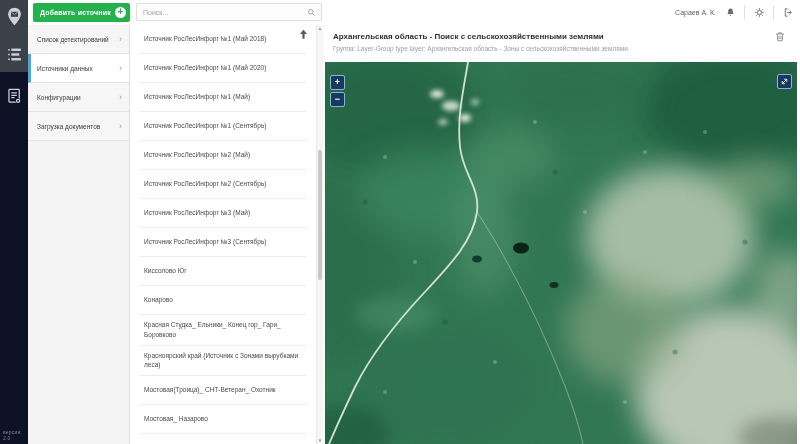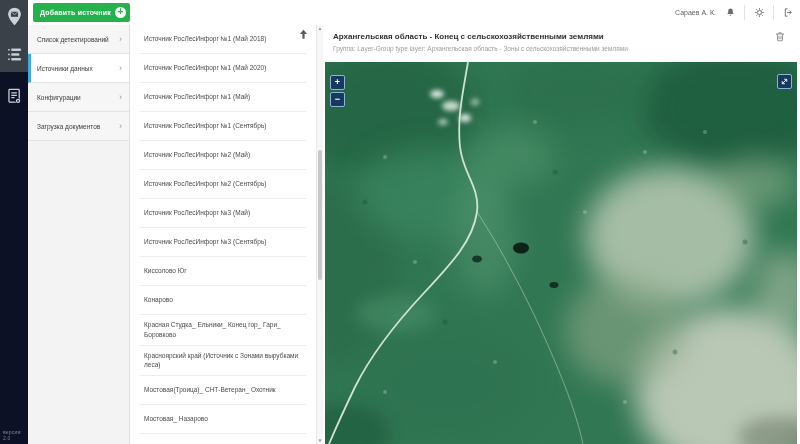--- a/index.html
+++ b/index.html
@@ -98,20 +98,27 @@
       </svg>
     </div>
     <div class="version">версия: 2.0</div>
   </div>
 
   <div class="topbar">
     <button class="add-btn">
       <span class="lbl">Добавить источник</span>
       <span class="plus-circle">+</span>
     </button>
+    <div class="search-box">
+      <input type="text" placeholder="Поиск..." style="">
+      <svg class="search-ico" viewBox="0 0 24 24" fill="none" stroke="#8a8a8a" stroke-width="2">
+        <circle cx="10" cy="10" r="6"></circle>
+          <path d="M14.5 14.5L20 20"></path>
+      </svg>
+    </div>
     <div class="user-area">
       <span class="user-name">Сараев А. К.</span>
       <span class="ubtn">
         <svg viewBox="0 0 24 24" fill="#6b6b6b">
           <path d="M12 3a5 5 0 0 0-5 5v4l-2 3h14l-2-3V8a5 5 0 0 0-5-5z"></path>
           <path d="M10 17a2 2 0 0 0 4 0z"></path>
         </svg>
       </span>
       <span class="vdiv"></span>
       <span class="ubtn">
@@ -197,21 +204,21 @@
       </div>
     </div>
   <div class="scrollbar">
     <div class="sb-arrow sb-up">▲</div>
     <div class="sb-thumb"></div>
     <div class="sb-arrow sb-down">▼</div>
   </div>
 
   <div class="detail">
     <div class="detail-header">
-      <div class="d-title">Архангельская область - Конец с сельскохозяйственными землями</div>
+      <div class="d-title">Архангельская область - Поиск с сельскохозяйственными землями</div>
       <div class="d-sub">Группа: Layer-Group type layer: Архангельская область - Зоны с сельскохозяйственными землями</div>
       <svg class="trash-btn" viewBox="0 0 24 24" fill="none" stroke="#8a8a8a" stroke-width="1.8">
         <path d="M4 7h16M9.5 7V4.5h5V7M6.5 7l1 13.5h9l1-13.5"></path>
         <path d="M10 10.5v7M14 10.5v7"></path>
       </svg>
     </div>
 
     <div class="map">
       <svg class="terrain" viewBox="0 0 472 382" preserveAspectRatio="none">
         <defs>

